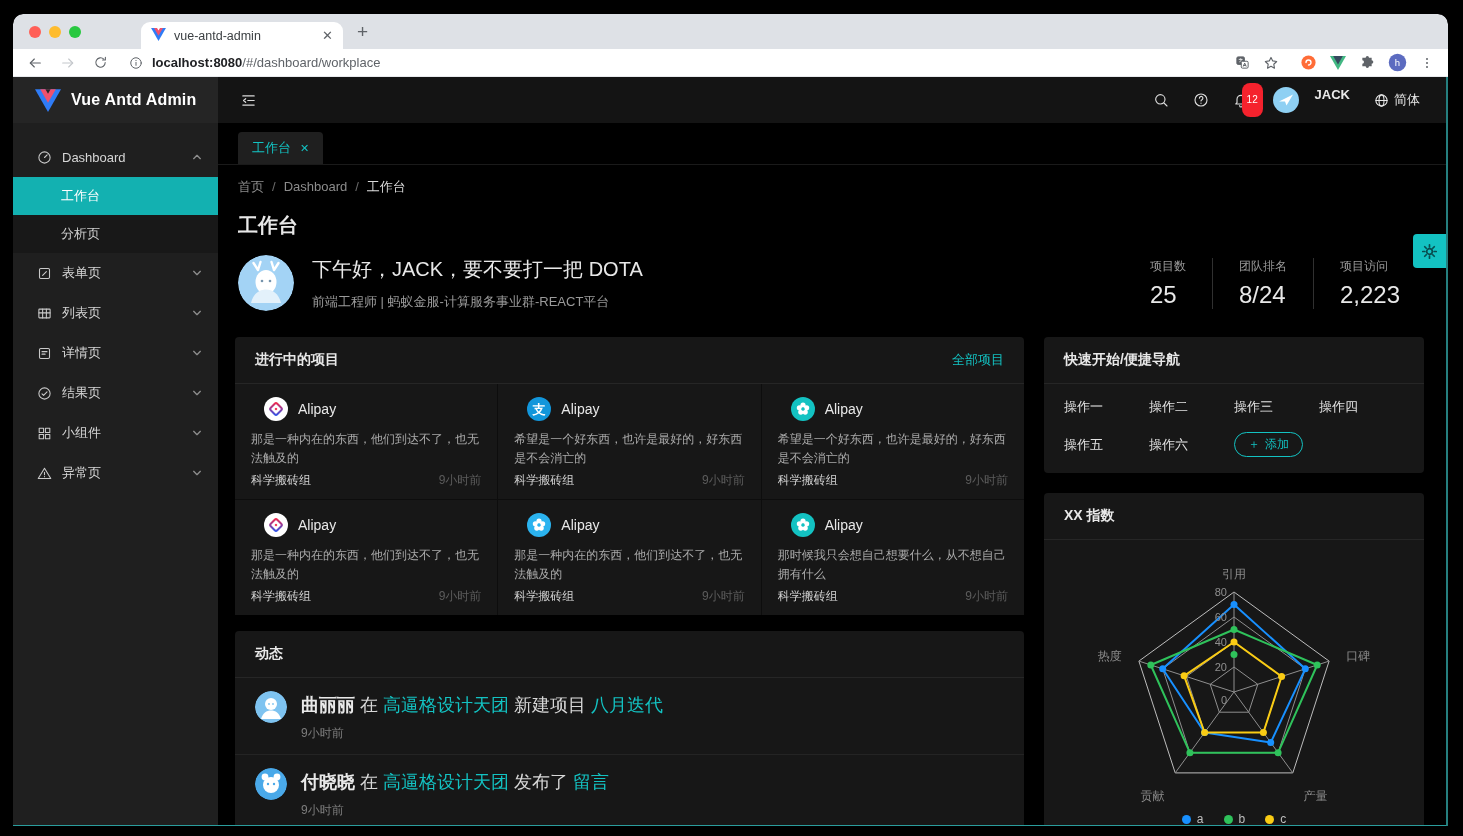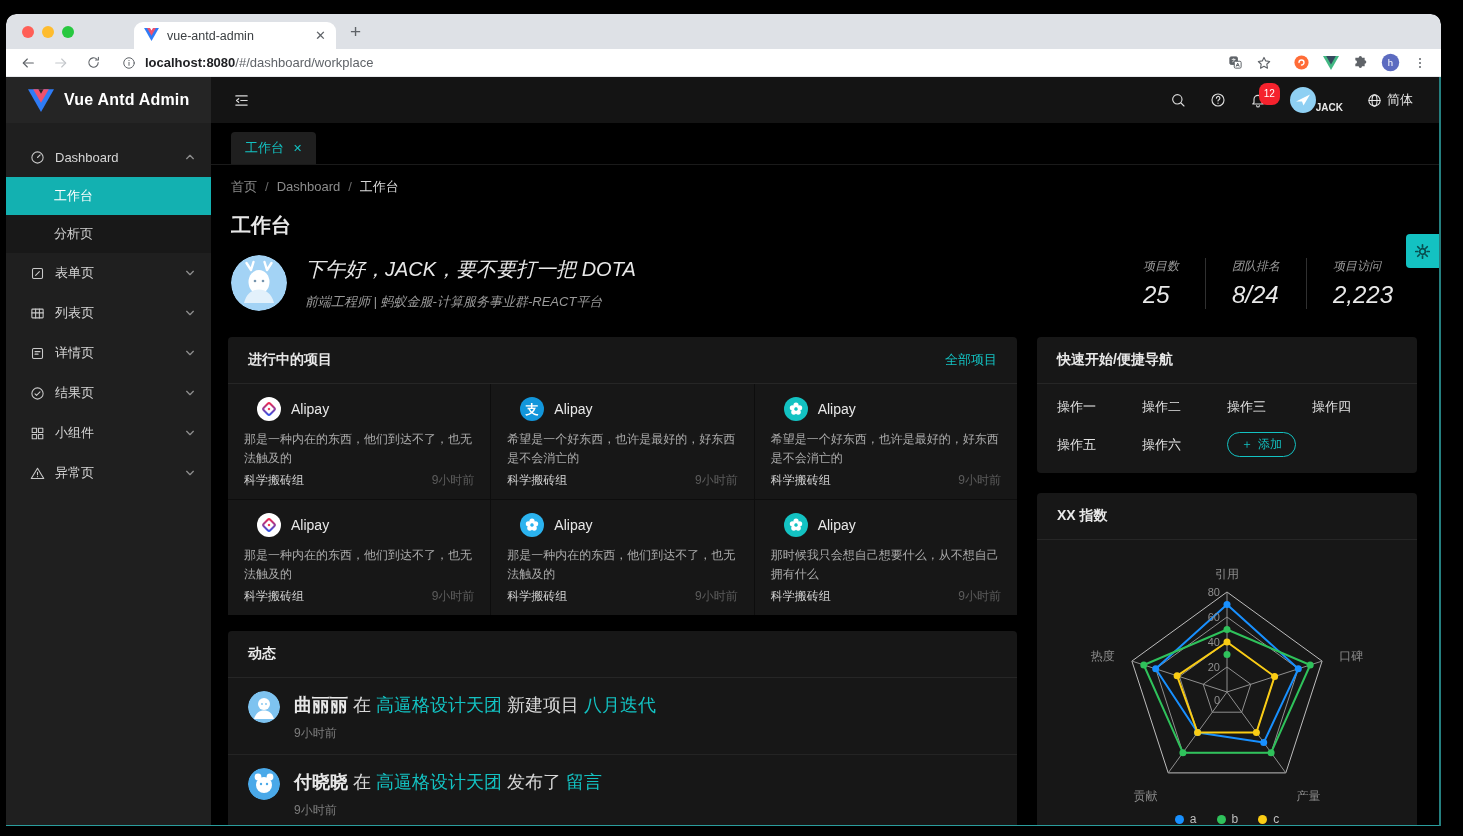--- a/index.html
+++ b/index.html
@@ -1,17 +1,17 @@
 <!DOCTYPE html>
 <html><head>
 <meta charset="utf-8">
 <style>
   html,body{margin:0;padding:0;width:1463px;height:836px;background:#000;overflow:hidden;
     font-family:"Liberation Sans","DejaVu Sans",sans-serif;}
-  .window{position:absolute;left:6px;top:14px;width:1435px;height:812px;border-radius:10px 10px 0 0;overflow:hidden;}
+  .window{position:absolute;left:13px;top:14px;width:1435px;height:812px;border-radius:10px 10px 0 0;overflow:hidden;}
   
   .tabstrip{height:35px;background:#dee1e6;display:flex;align-items:center;border-radius:10px 10px 0 0;}
   .traffic{display:flex;gap:8px;padding:0 14px 0 16px;}
   .light{width:12px;height:12px;border-radius:50%;}
   .l-red{background:#ff5f57}.l-yellow{background:#febc2e}.l-green{background:#28c840}
   .btab{margin-left:46px;width:182px;height:27px;margin-top:8px;background:#fff;border-radius:9px 9px 0 0;
     display:flex;align-items:center;gap:8px;padding:0 10px;}
   .btab-title{font-size:12.5px;color:#3c4043;flex:1;white-space:nowrap;overflow:hidden;}
   .btab-x{color:#5f6368;font-size:13px;line-height:1;}
   .newtab{margin-left:14px;color:#5f6368;font-size:19px;line-height:1;}
@@ -22,22 +22,22 @@
   .url .path{color:#5f6368;}
   .tb-right{display:flex;align-items:center;gap:13px;}
   
   .app{height:750px;background:#000;position:relative;border-right:2px solid #257f7f;border-bottom:2px solid #2a9d9d;box-sizing:border-box;overflow:hidden;}
   .app-header{height:46px;background:#141414;display:flex;align-items:center;}
   .logo-area{width:205px;height:46px;background:#252525;display:flex;align-items:center;gap:10px;padding-left:22px;box-sizing:border-box;}
   .app-title{color:#fff;font-size:16px;font-weight:bold;letter-spacing:.2px;}
   .fold{margin-left:22px;color:#d9d9d9;display:flex;}
   .hdr-right{margin-left:auto;display:flex;align-items:center;gap:24px;padding-right:26px;color:#dcdcdc;}
   .hdr-ic{display:flex;align-items:center;position:relative;}
-  .badge{position:absolute;top:-9px;left:9px;background:#f5222d;color:#fff;font-size:10px;border-radius:8px;padding:5px 5px;line-height:1.2;}
-  .userbox{display:flex;align-items:flex-end;gap:0;color:#e8e8e8;font-size:10px;font-weight:bold;}
+  .badge{position:absolute;top:-9px;left:9px;background:#f5222d;color:#fff;font-size:10px;border-radius:8px;padding:11px 5px;line-height:1.2;}
+  .userbox{display:flex;align-items:flex-start;gap:16px;color:#e8e8e8;font-size:13px;font-weight:bold;}
   .langbox{display:flex;align-items:center;gap:5px;color:#e8e8e8;font-size:13px;}
   .app-body{display:flex;height:702px;}
   
   .sidebar{width:205px;background:#1f1f1f;padding-top:14px;box-sizing:border-box;flex:none;}
   .s-item{height:40px;display:flex;align-items:center;gap:10px;padding:0 16px 0 24px;color:#d6d6d6;font-size:13px;cursor:pointer;}
   .s-item .s-lbl{flex:1;}
   .s-chev{color:#8c8c8c;display:flex;}
   .s-sub{background:#181818;}
   .s-subitem{height:38px;display:flex;align-items:center;padding-left:48px;color:#cfcfcf;font-size:13px;cursor:pointer;}
   .s-subitem.active{background:#13b1b1;color:#fff;}
@@ -45,21 +45,21 @@
   
   .main{flex:1;overflow:hidden;position:relative;background:#000;}
   .tabbar{margin-top:9px;height:32px;display:flex;border-bottom:1px solid #1a1a1a;}
   .page-tab{margin-left:20px;background:#1f1f1f;border-radius:4px 4px 0 0;display:flex;align-items:center;gap:9px;
     padding:0 14px;color:#13c2c2;font-size:13px;}
   .page-tab .x{font-size:11px;}
   .breadcrumb{margin:13px 0 0 20px;font-size:13px;color:#8c8c8c;}
   .breadcrumb .sep{margin:0 8px;color:#6b6b6b;}
   .breadcrumb .cur{color:#d9d9d9;}
   .page-title{margin:16px 0 0 20px;font-size:20px;font-weight:600;color:#e8e8e8;}
-  .greet-row{margin:16px 20px 8px;display:flex;align-items:center;font-style:italic;}
+  .greet-row{margin:16px 20px 8px;display:flex;align-items:center;}
   .greet-av{width:56px;height:56px;border-radius:50%;overflow:hidden;flex:none;}
   .greet-txt{margin-left:18px;}
   .greet-title{font-size:20px;color:#e8e8e8;font-weight:500;}
   .greet-sub{margin-top:10px;font-size:13px;color:#9a9a9a;}
   .stats{margin-left:auto;display:flex;}
   .stat{padding:0 26px;text-align:left;border-left:1px solid #303030;}
   .stat:first-child{border-left:none;}
   .stat-label{font-size:12px;color:#9a9a9a;}
   .stat-value{margin-top:6px;font-size:24px;color:#e8e8e8;}
   .content{margin-top:26px;padding:0 22px 0 17px;display:flex;gap:20px;}

